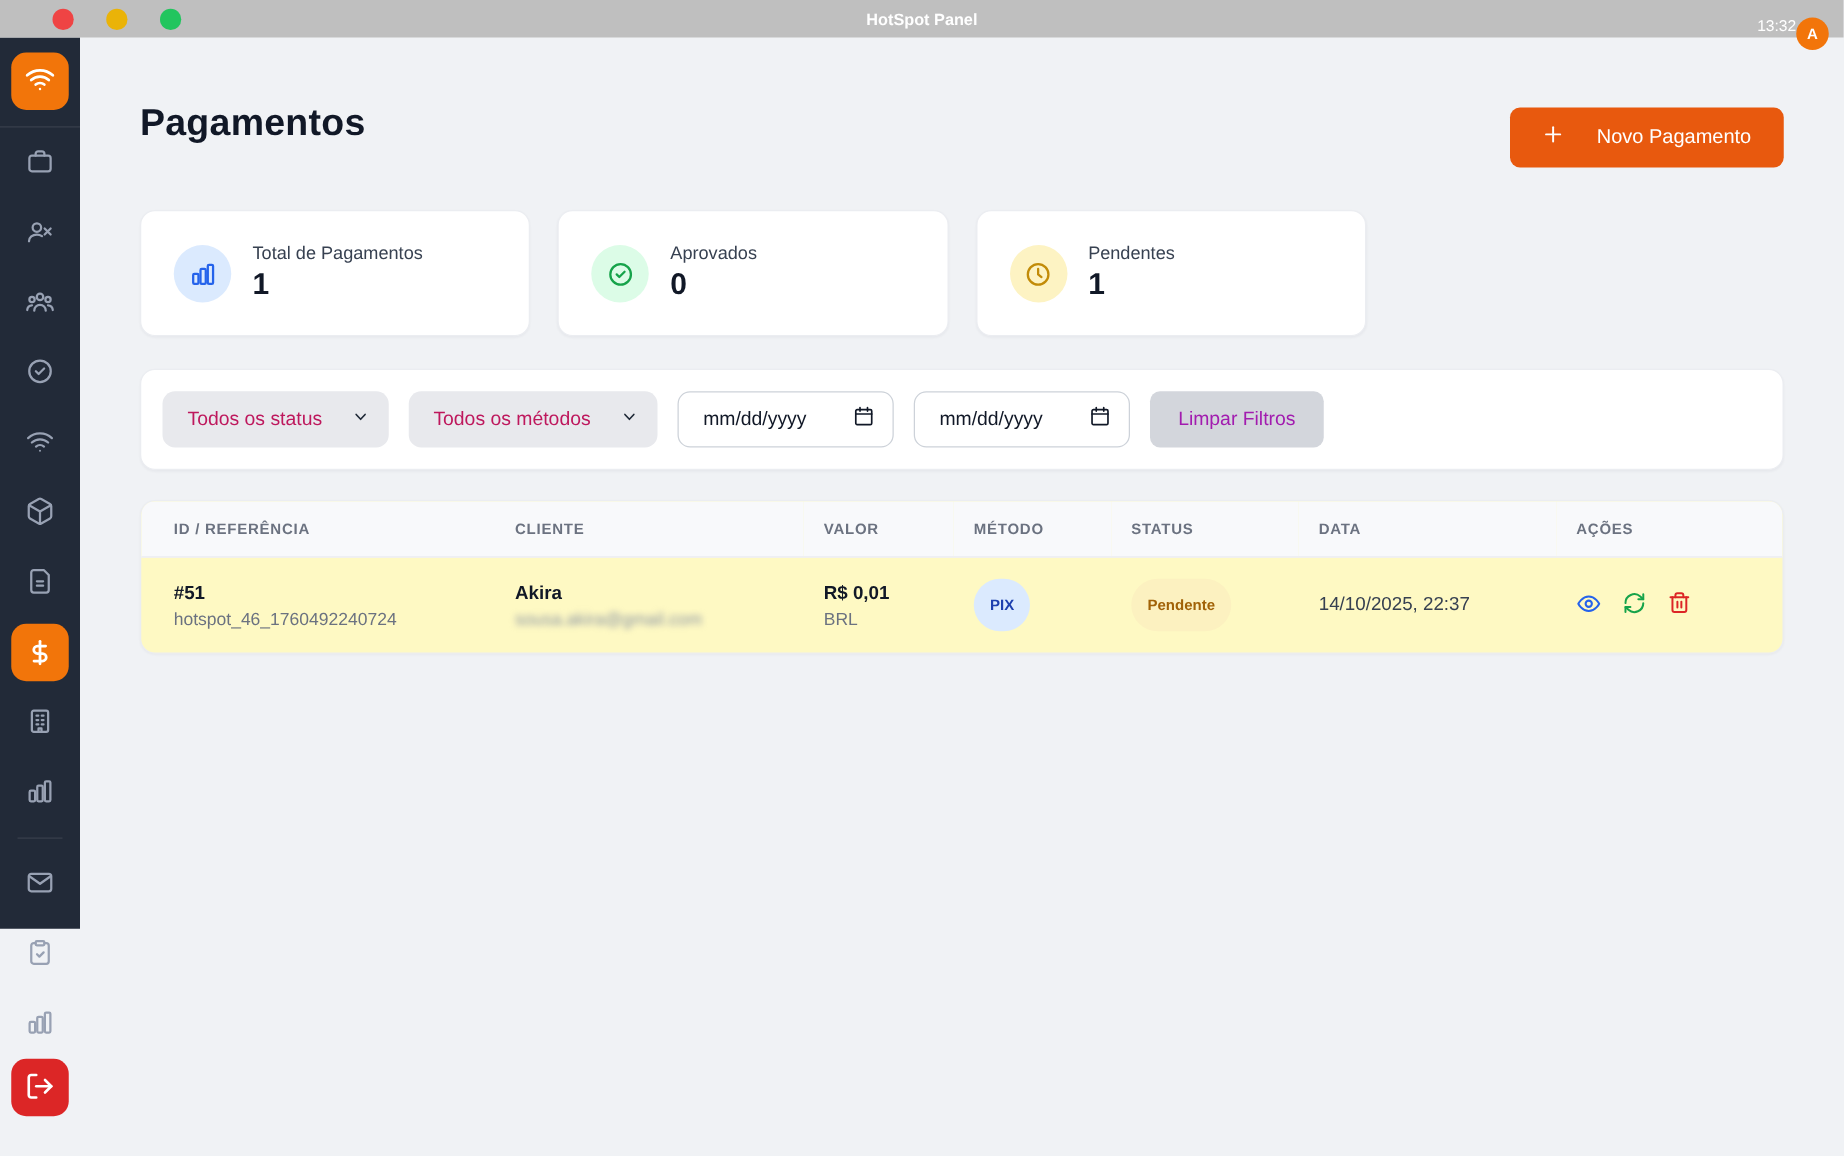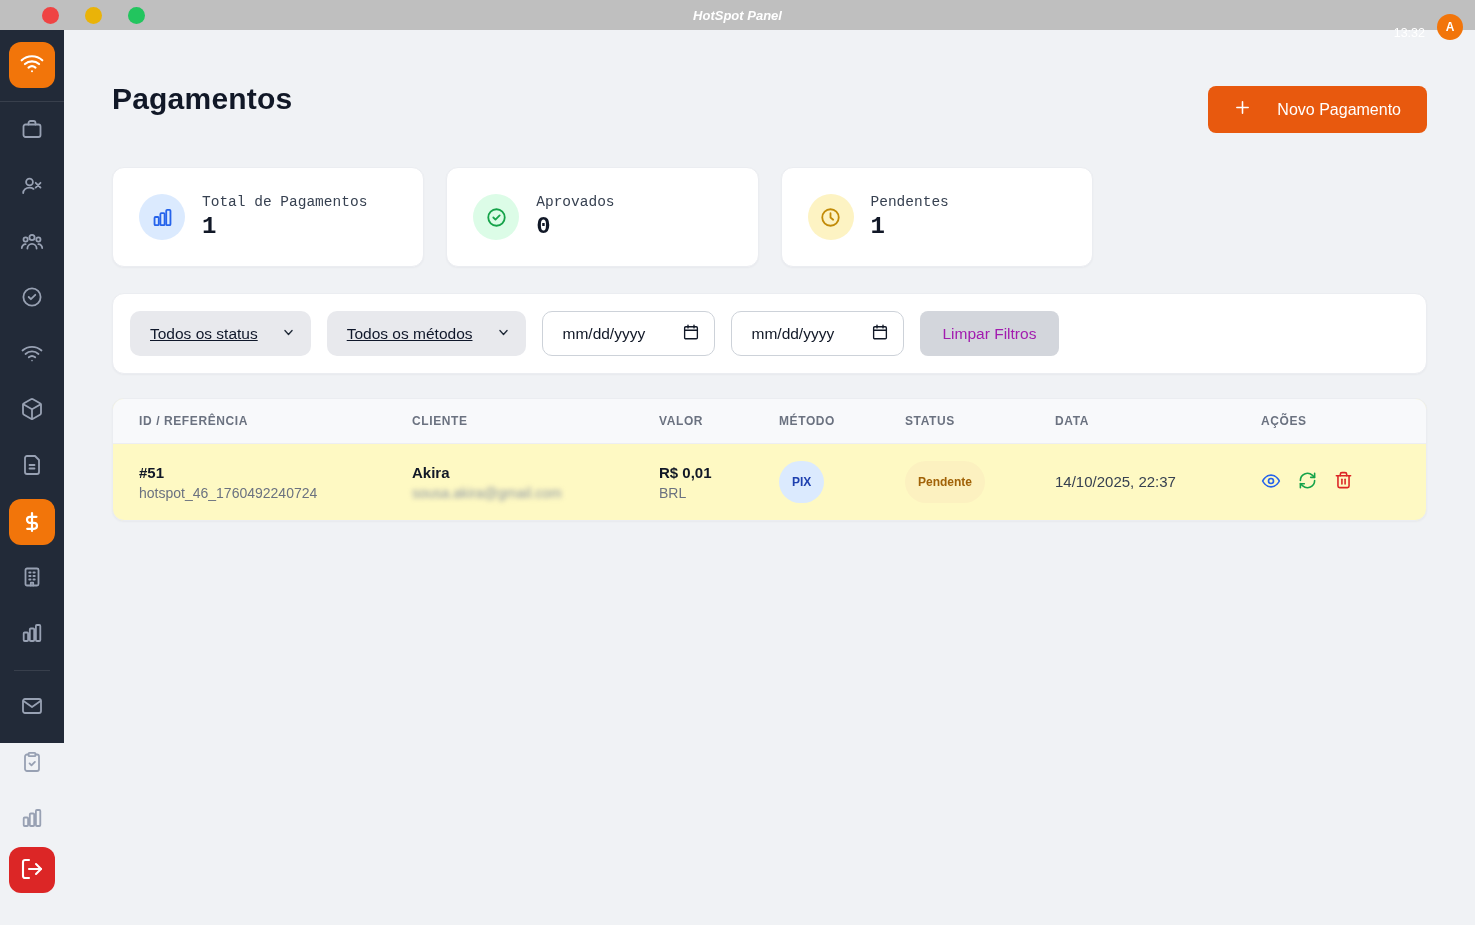--- a/index.html
+++ b/index.html
@@ -11,23 +11,23 @@
     height: 30px; background: #bfbfbf; display: flex; align-items: center;
     position: relative; padding: 0 12px;
   }
   .traffic-lights { display: flex; gap: 26px; margin-left: 30px; }
   .tl { width: 17px; height: 17px; border-radius: 50%; display: inline-block; cursor: pointer; }
   .tl.red { background: #ef4444; }
   .tl.yellow { background: #eab308; }
   .tl.green { background: #22c55e; }
   .tb-title {
     position: absolute; left: 0; right: 0; text-align: center;
-    color: #ffffff; font-size: 13px; font-weight: bold; pointer-events: none; font-style: italic;
-  }
-  .tb-right { margin-left: auto; display: flex; align-items: flex-end; gap: 12px; z-index: 2; margin-top: 24px; }
+    color: #ffffff; font-size: 13px; font-weight: bold; pointer-events: none;
+  }
+  .tb-right { margin-left: auto; display: flex; align-items: flex-start; z-index: 2; margin-top: 24px; }
   .tb-time { color: #ffffff; font-size: 12.5px; }
   .tb-avatar {
     width: 26px; height: 26px; border-radius: 50%; background: #f2750a;
     color: #fff; font-size: 12px; font-weight: bold;
     display: grid; place-items: center; cursor: pointer;
   }
 
   
   .app { display: flex; height: 713px; }
 
@@ -70,43 +70,42 @@
     background: #e8590e; color: #fff; border: none; border-radius: 8px;
     padding: 13px 26px; font-size: 16px; font-family: inherit; cursor: pointer;
     display: flex; align-items: center; gap: 26px; margin-top: 4px;
   }
   .btn-primary svg { stroke: #fff; stroke-width: 2.2; stroke-linecap: round; }
 
   
   .stats { display: grid; grid-template-columns: repeat(4, 1fr); gap: 22px; margin-top: 34px; }
   .stat-card {
     background: #fff; border: 1px solid #ebedf1; border-radius: 12px;
-    padding: 26px 26px; display: flex; align-items: flex-start; gap: 17px;
+    padding: 26px 26px; display: flex; align-items: flex-end; gap: 17px;
     box-shadow: 0 1px 2px rgba(16,24,40,0.04);
-    font-family: Liberation Mono, monospace;
   }
   .stat-icon { width: 46px; height: 46px; border-radius: 50%; display: grid; place-items: center; flex-shrink: 0; }
   .stat-icon svg { fill: none; stroke-width: 1.9; stroke-linecap: round; stroke-linejoin: round; }
   .si-blue   { background: #dbeafe; } .si-blue svg   { stroke: #2563eb; }
   .si-green  { background: #dcfce7; } .si-green svg  { stroke: #16a34a; }
   .si-amber  { background: #fdf3c3; } .si-amber svg  { stroke: #c28b08; }
   .si-mint   { background: #d2f3e1; } .si-mint svg   { stroke: #10b981; stroke-width: 2.2; }
   .stat-label { font-size: 14.5px; color: #374151; }
   .stat-value { font-size: 24px; font-weight: bold; color: #111827; margin-top: 3px; }
 
   
   .filters {
     background: #fff; border: 1px solid #ebedf1; border-radius: 12px;
     margin-top: 26px; padding: 17px 17px; display: flex; align-items: center; gap: 16px;
     box-shadow: 0 1px 2px rgba(16,24,40,0.04);
   }
   .select-box {
     background: #e8e9ed; border: none; border-radius: 10px; height: 45px;
-    padding: 0 16px 0 20px; font-size: 15.5px; font-family: inherit; color: #0f172a;
-    display: flex; align-items: center; gap: 24px; cursor: pointer; text-decoration: underline;
+    padding: 0 16px 0 20px; font-size: 15.5px; font-family: inherit; color: #be185d;
+    display: flex; align-items: center; gap: 24px; cursor: pointer;
   }
   .select-box svg { stroke: #1f2937; stroke-width: 2; fill: none; stroke-linecap: round; stroke-linejoin: round; }
   .date-box {
     background: #fff; border: 1.5px solid #cdd2d9; border-radius: 10px; height: 45px;
     width: 173px; padding: 0 14px 0 20px; font-size: 15.5px; color: #111827;
     display: flex; align-items: center; justify-content: space-between; cursor: text;
   }
   .date-box svg { stroke: #111827; stroke-width: 1.8; fill: none; stroke-linecap: round; }
   .btn-clear {
     background: #d3d6dc; border: none; border-radius: 8px; height: 45px;

